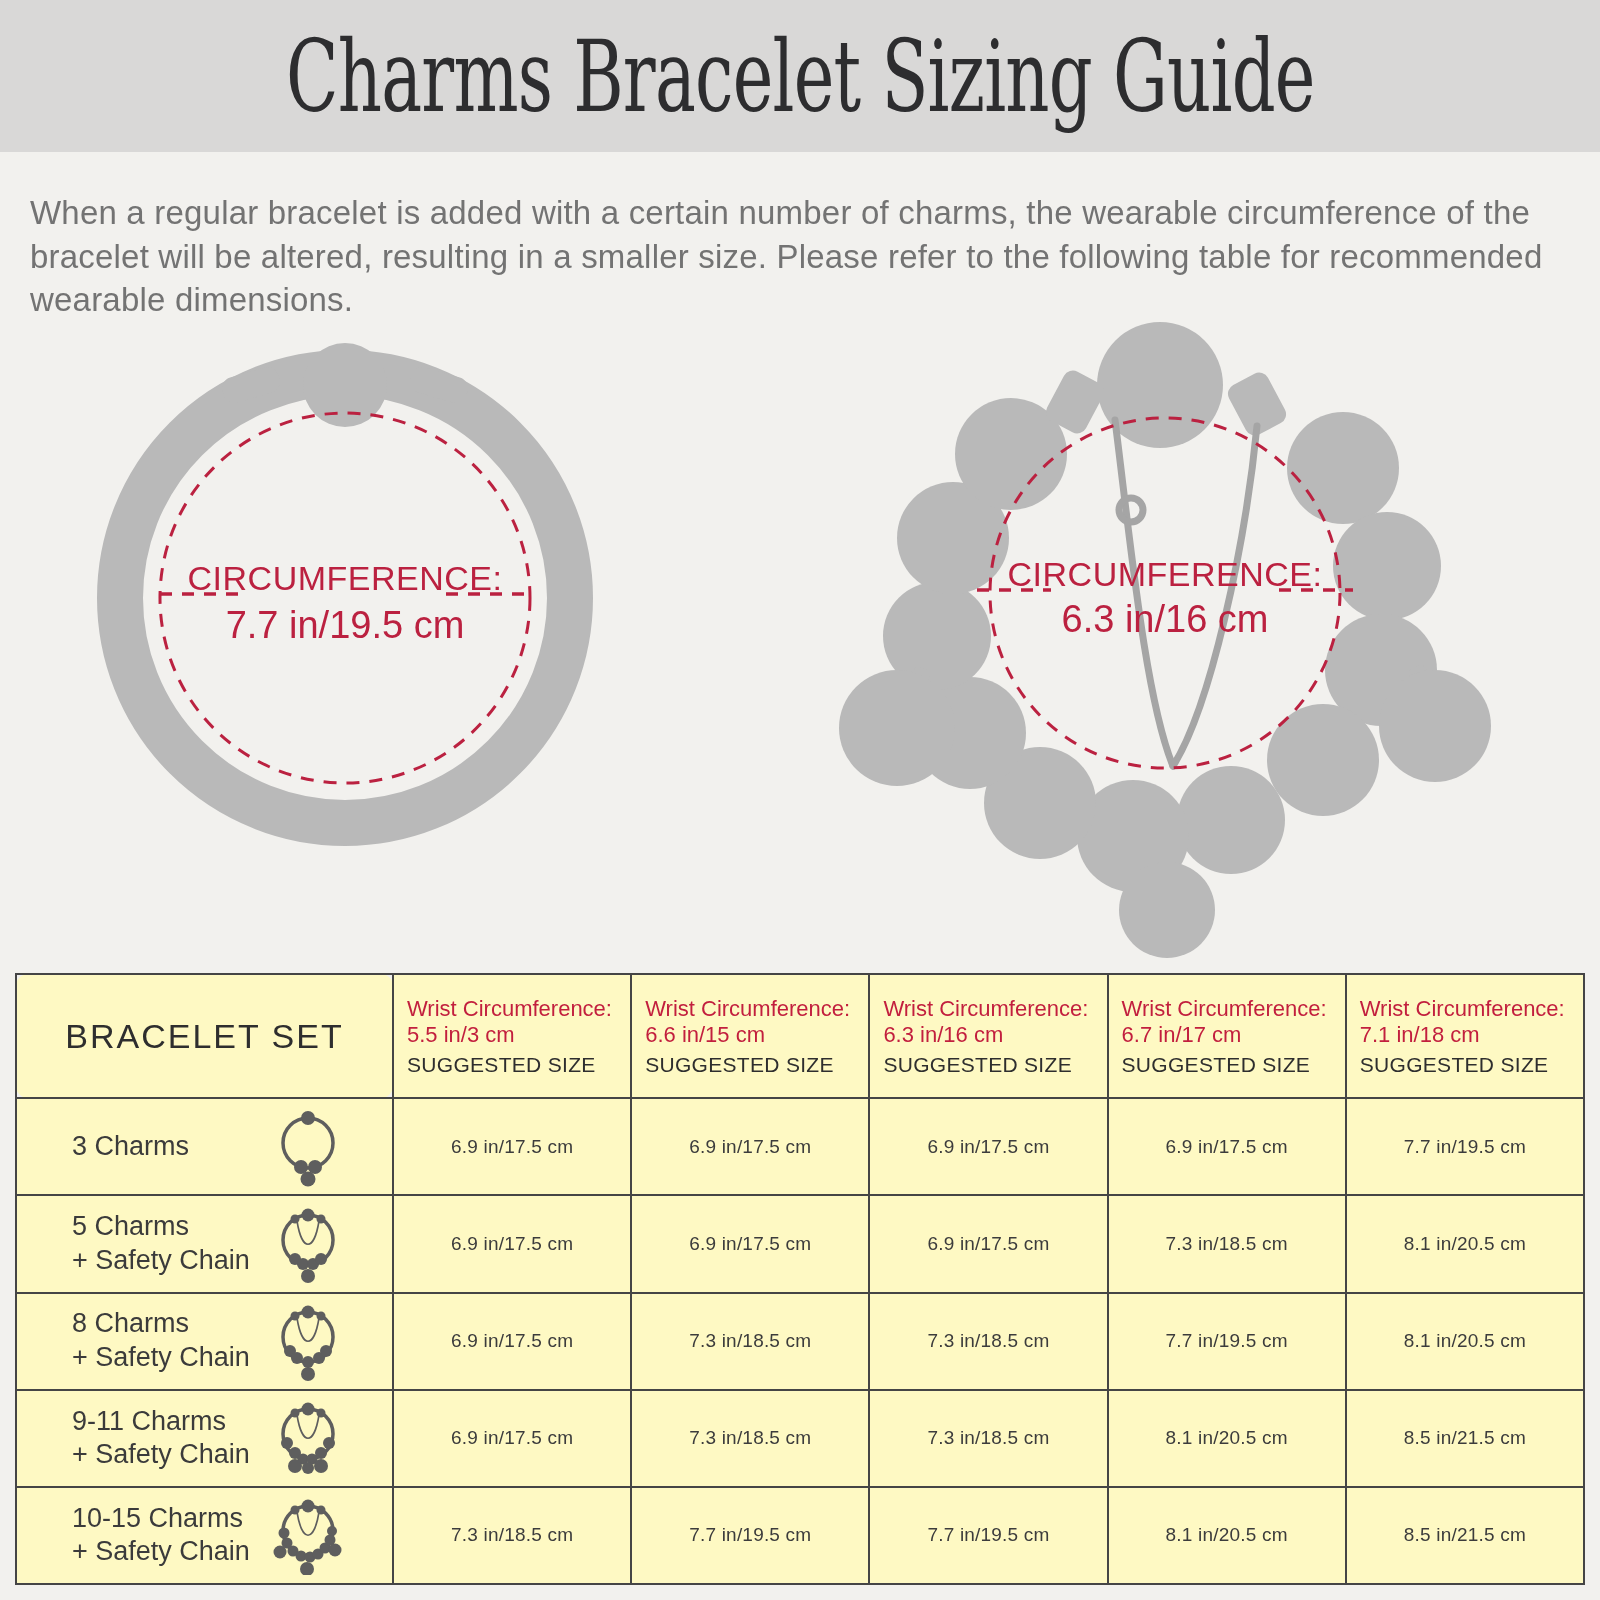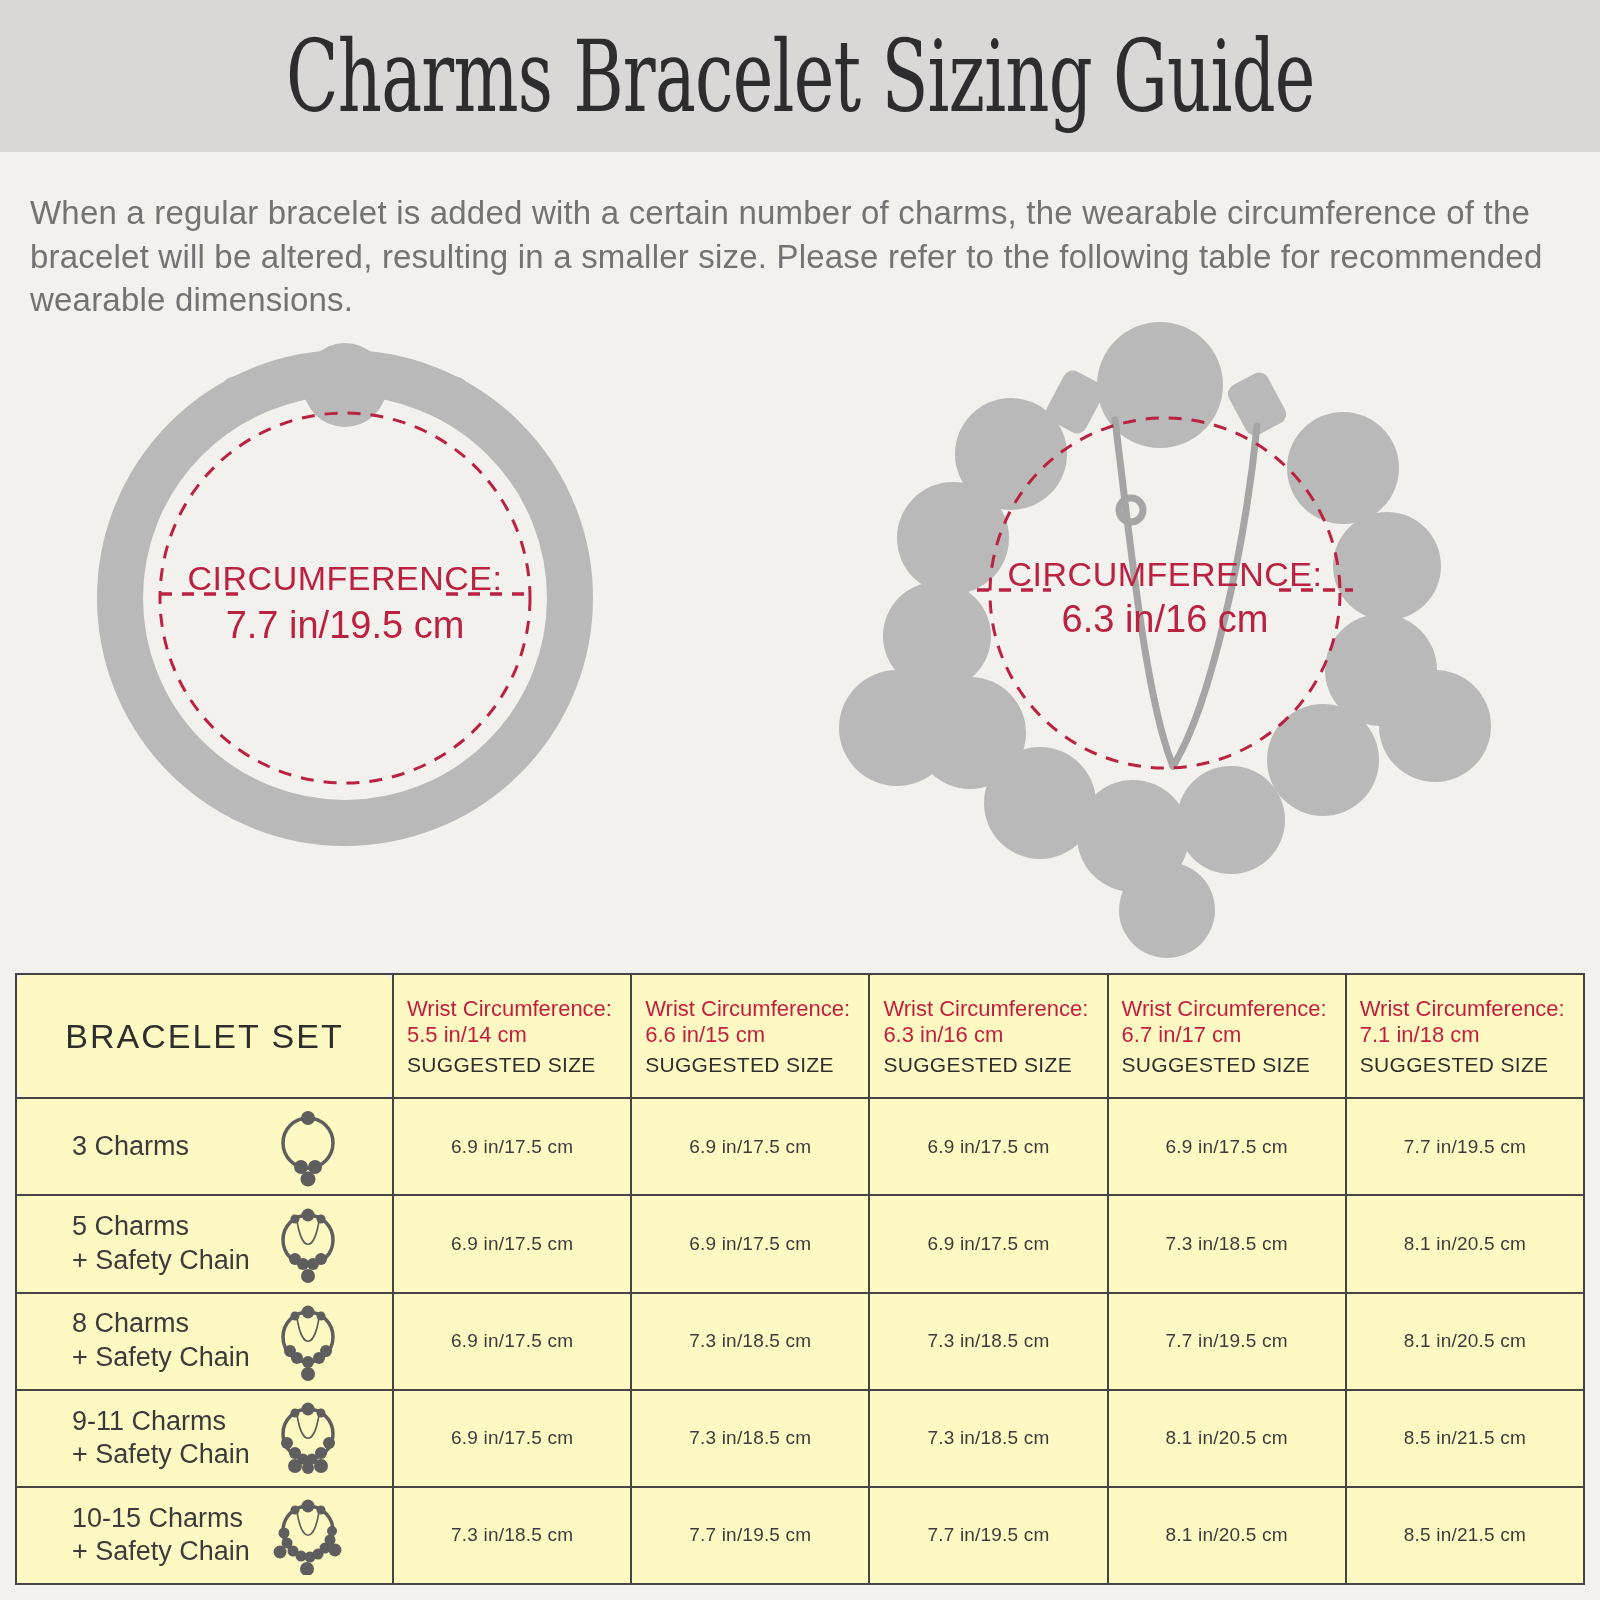--- a/index.html
+++ b/index.html
@@ -164,21 +164,21 @@
         <col>
         <col>
         <col>
     </colgroup>
     <tbody>
         <tr class="header-row">
       <th class="set-header">BRACELET SET</th>
       <th class="metric-header">
         <div class="metric-inner">
           <div class="wrist-label">Wrist Circumference:</div>
-          <div class="wrist-value">5.5 in/14 cm</div>
+          <div class="wrist-value">5.5 in/3 cm</div>
           <div class="suggested-label">SUGGESTED SIZE</div>
         </div>
       </th>
       <th class="metric-header">
         <div class="metric-inner">
           <div class="wrist-label">Wrist Circumference:</div>
           <div class="wrist-value">6.6 in/15 cm</div>
           <div class="suggested-label">SUGGESTED SIZE</div>
         </div>
       </th>

